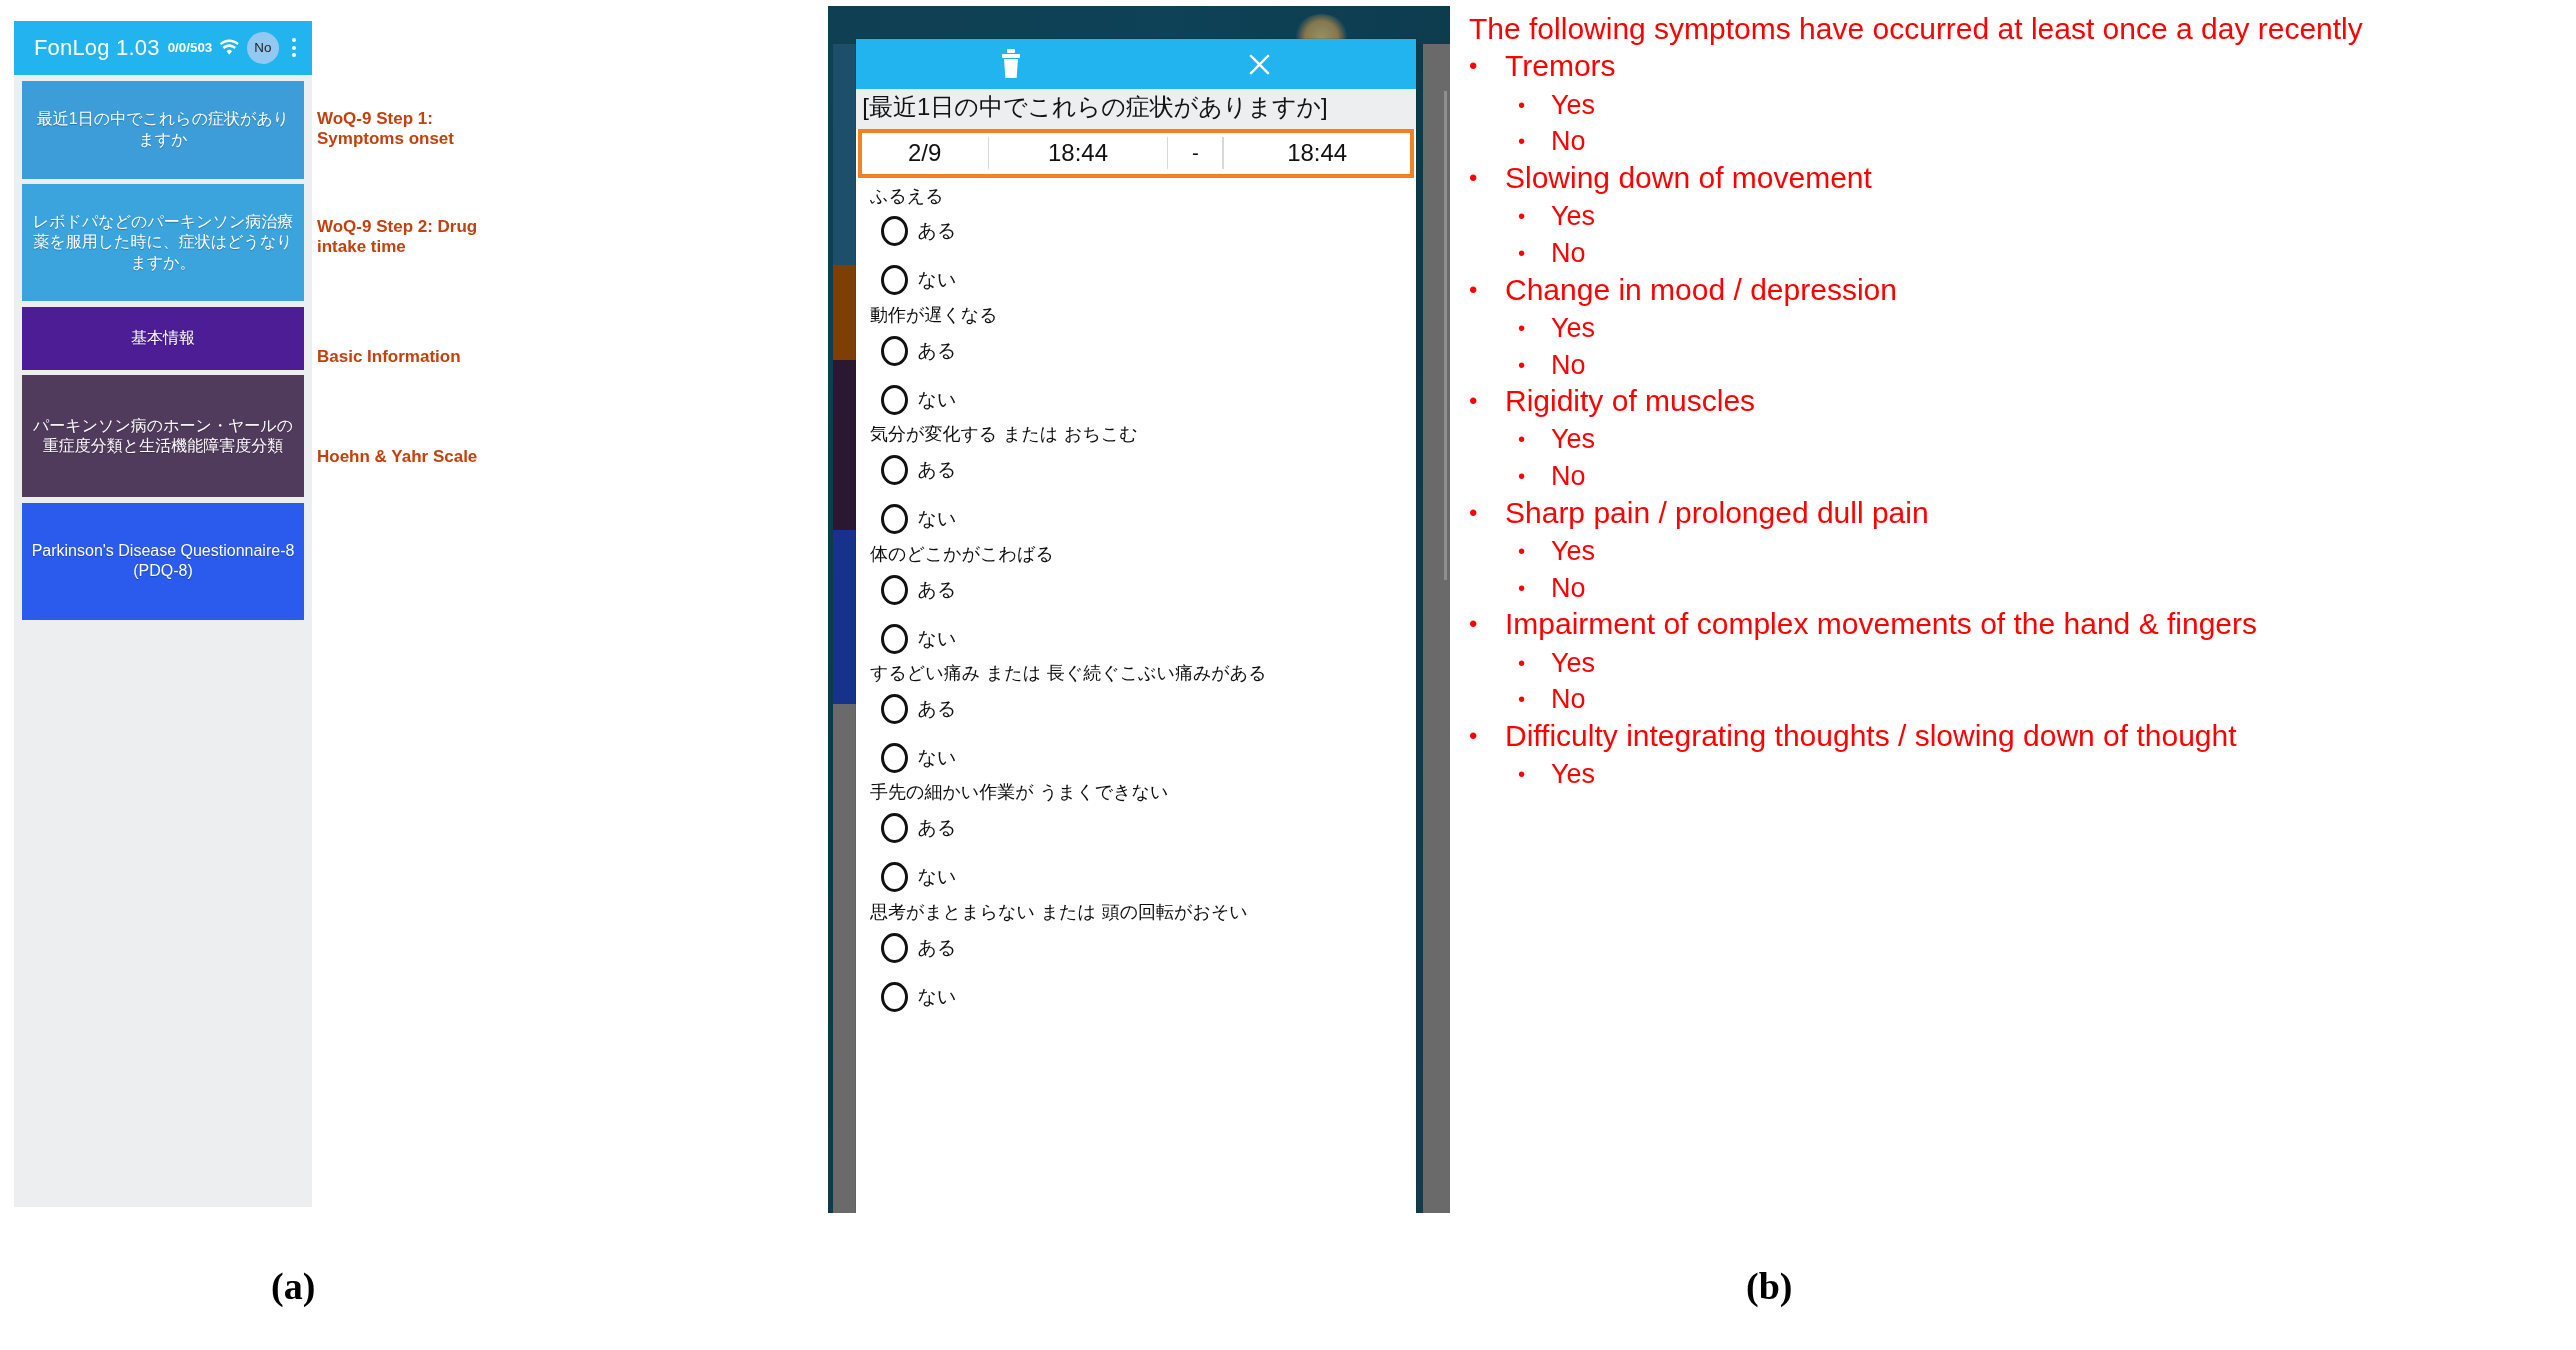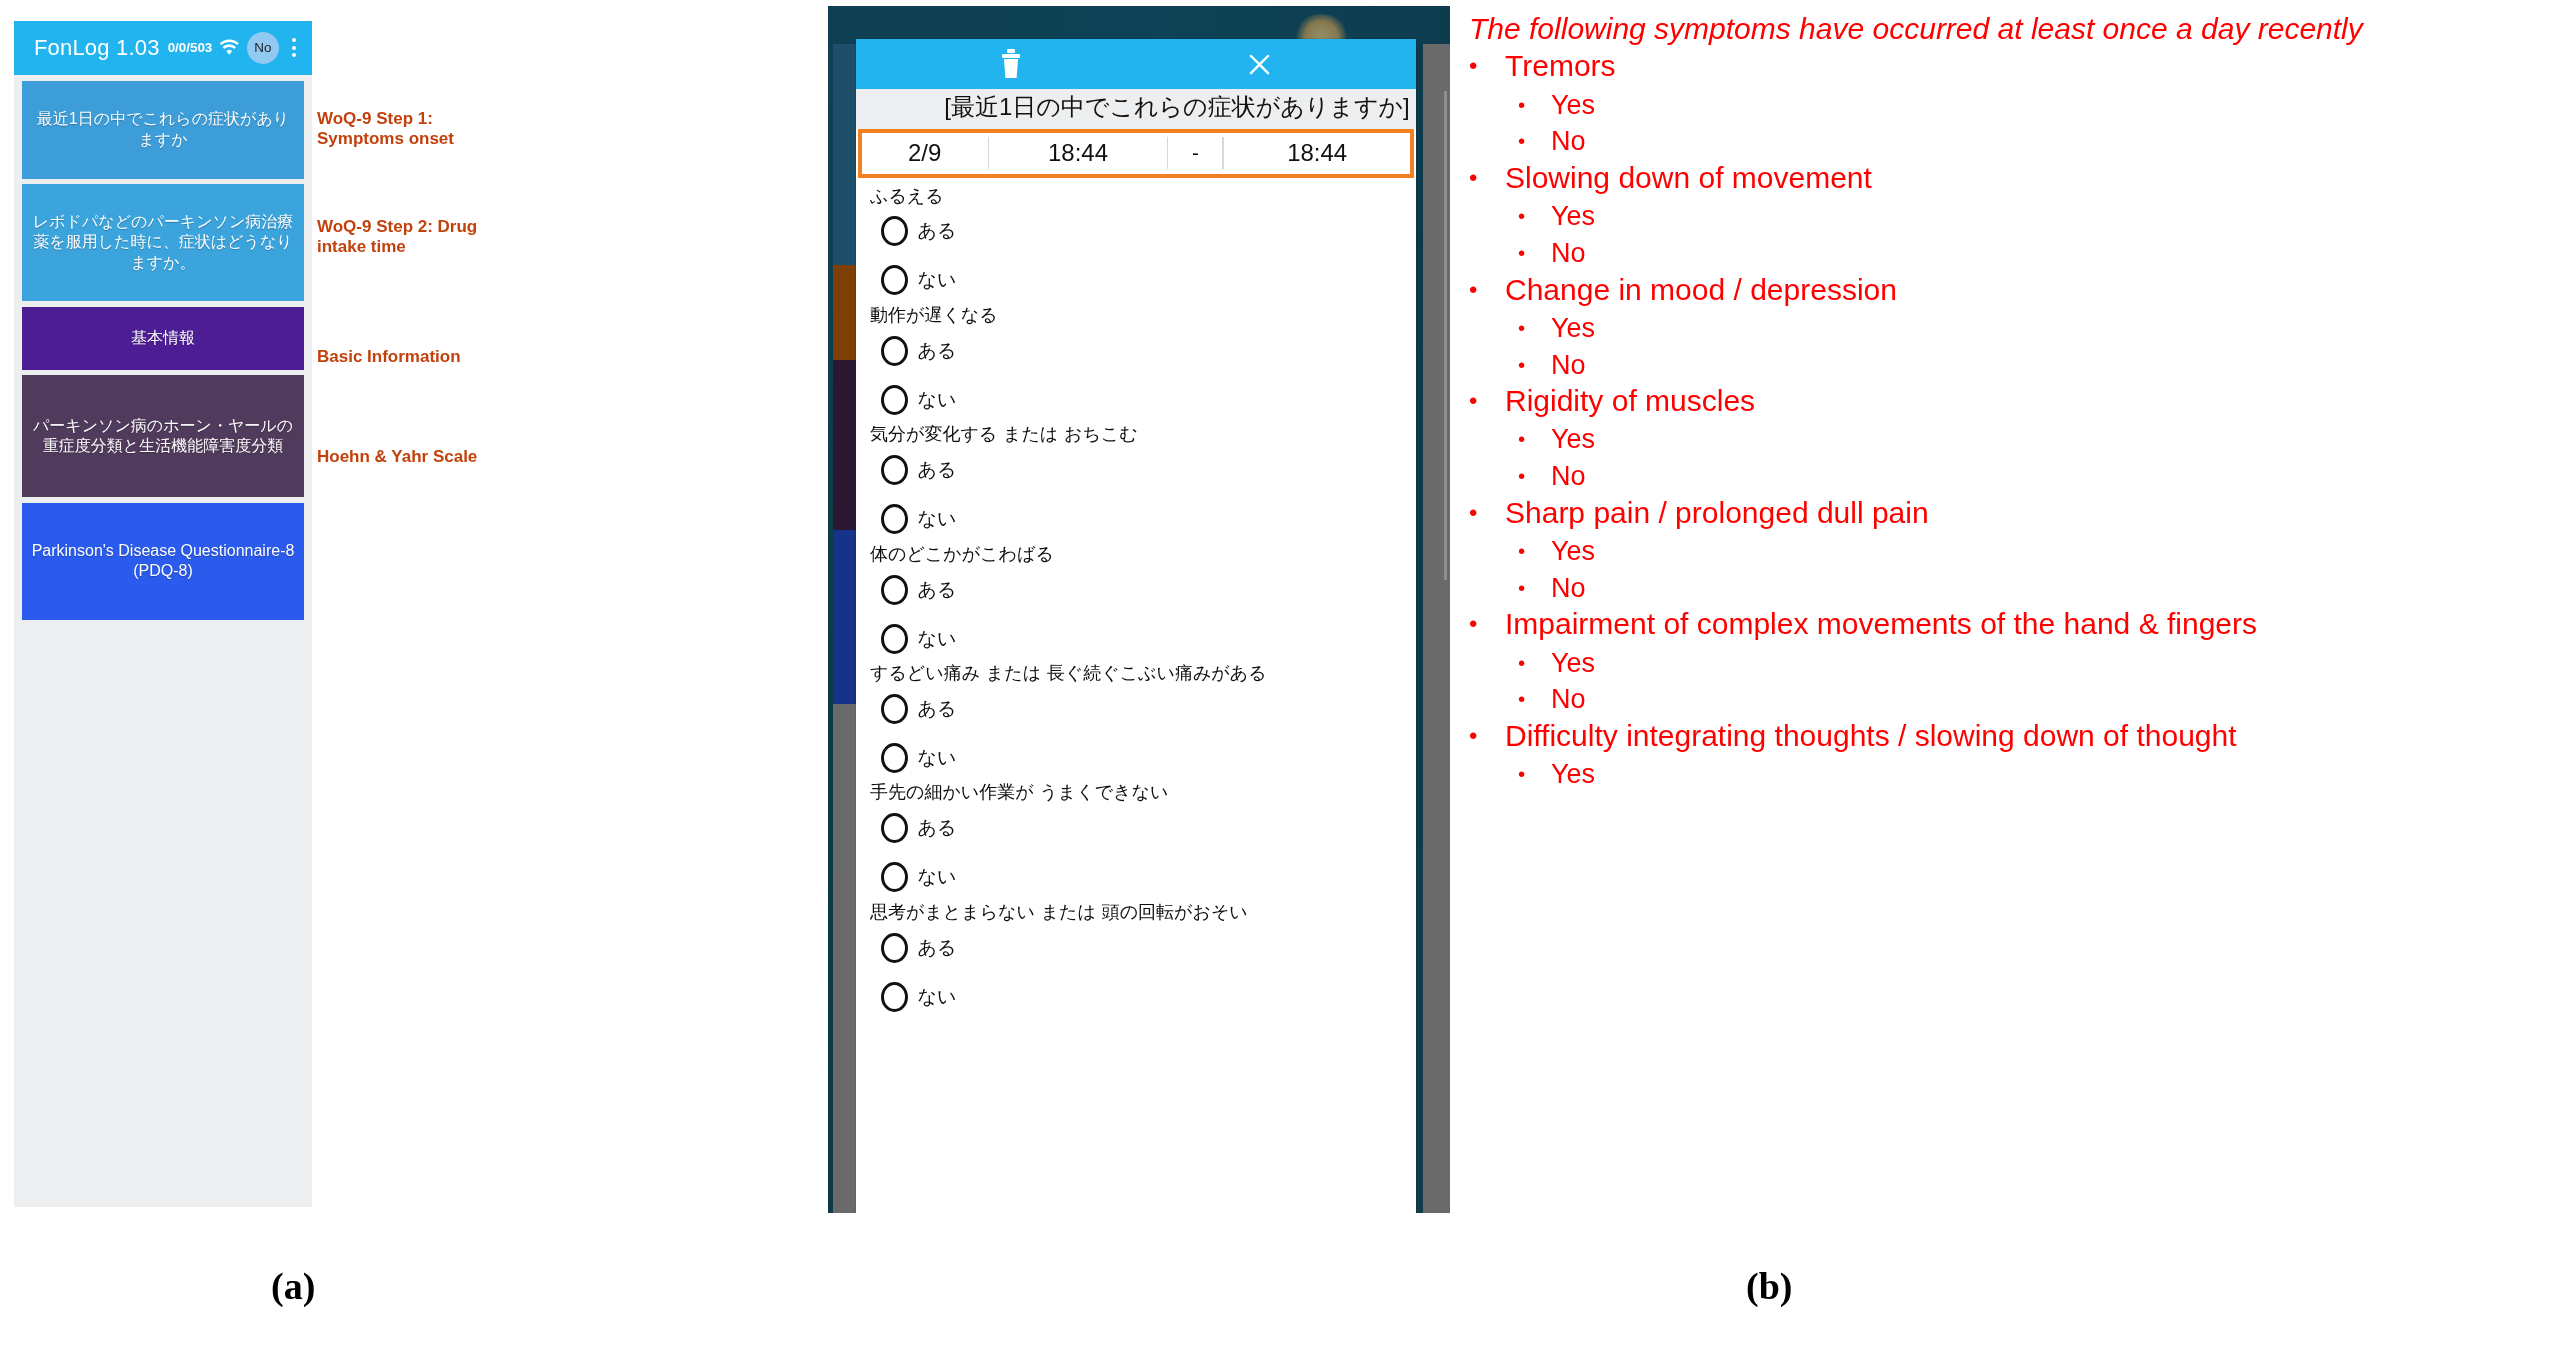--- a/index.html
+++ b/index.html
@@ -61,21 +61,21 @@
   
   #b-scroll{position:absolute;right:0;top:38px;bottom:0;width:27px;background:#6a6a6a;}
   #b-scroll-thumb{position:absolute;right:3.2px;top:47px;width:3.2px;height:489px;background:#8f8f8f;}
 
   
   #dialog{position:absolute;left:28px;top:33px;width:560px;bottom:0;
           background:#ffffff;box-shadow:0 0 0 0.8px rgba(0,0,0,.12);overflow:hidden;}
   #dlg-bar{height:50px;background:#21b4ef;display:flex;align-items:center;
            justify-content:space-around;padding:0 32px;box-sizing:border-box;}
   .dlg-icon{display:flex;align-items:center;justify-content:center;}
-  #dlg-title{background:#eceef0;color:#121212;font-size:24px;text-align:right;
+  #dlg-title{background:#eceef0;color:#121212;font-size:24px;text-align:left;
              padding:3.2px 6.3px 6.3px 6.3px;line-height:1.24;}
   #dlg-daterow{margin:0 1.6px 0 1.6px;border:4px solid #f48121;background:#ffffff;
                display:flex;align-items:center;height:49px;box-sizing:border-box;}
   .dcell{font-size:24px;color:#111;text-align:center;
          display:flex;align-items:center;justify-content:center;height:100%;}
   .dcell.c-date{flex:0 0 126px;}
   .dcell.c-sep-thin{flex:0 0 1.6px;background:#d8d8d8;height:78%;}
   .dcell.c-t1{flex:1;}
   .dcell.c-dash{flex:0 0 54px;font-size:20.5px;}
   .dcell.c-t2{flex:1.05;}
@@ -86,21 +86,21 @@
   .q-opt{display:flex;align-items:center;height:49px;text-align:right;}
   .q-radio{width:27px;height:30px;border:3.2px solid #111;border-radius:50%;
            box-sizing:border-box;margin-left:11px;margin-right:9.5px;flex:0 0 auto;}
   .q-opt-label{font-size:19px;color:#111;
                font-family:"DejaVu Sans","Liberation Sans",sans-serif;}
 
   
   #b-text{position:absolute;left:1469px;top:11px;width:1098px;color:#ff0000;
           font-family:"Liberation Sans Narrow","Liberation Sans",sans-serif;
           font-stretch:condensed;}
-  #b-intro{font-size:30px;line-height:1.17;margin:0 0 1.6px 0;font-style:italic;}
+  #b-intro{font-size:30px;line-height:1.17;margin:0 0 1.6px 0;}
   .lv1{display:flex;align-items:flex-start;font-size:30px;line-height:1.16;margin-top:3.2px;}
   .lv1 .bu{width:36px;flex:0 0 36px;text-align:left;font-size:24px;line-height:1.42;}
   .lv2{display:flex;align-items:flex-start;font-size:27px;line-height:1.16;
        margin-top:5.5px;padding-left:49px;}
   .lv2 .bu{width:33px;flex:0 0 33px;text-align:left;font-size:20.5px;line-height:1.42;}
 
   
   .fig-cap{position:absolute;color:#000;font-weight:bold;font-size:38px;
            font-family:"Liberation Serif","DejaVu Serif",serif;}
   #cap-a{left:271px;top:1264px;}

